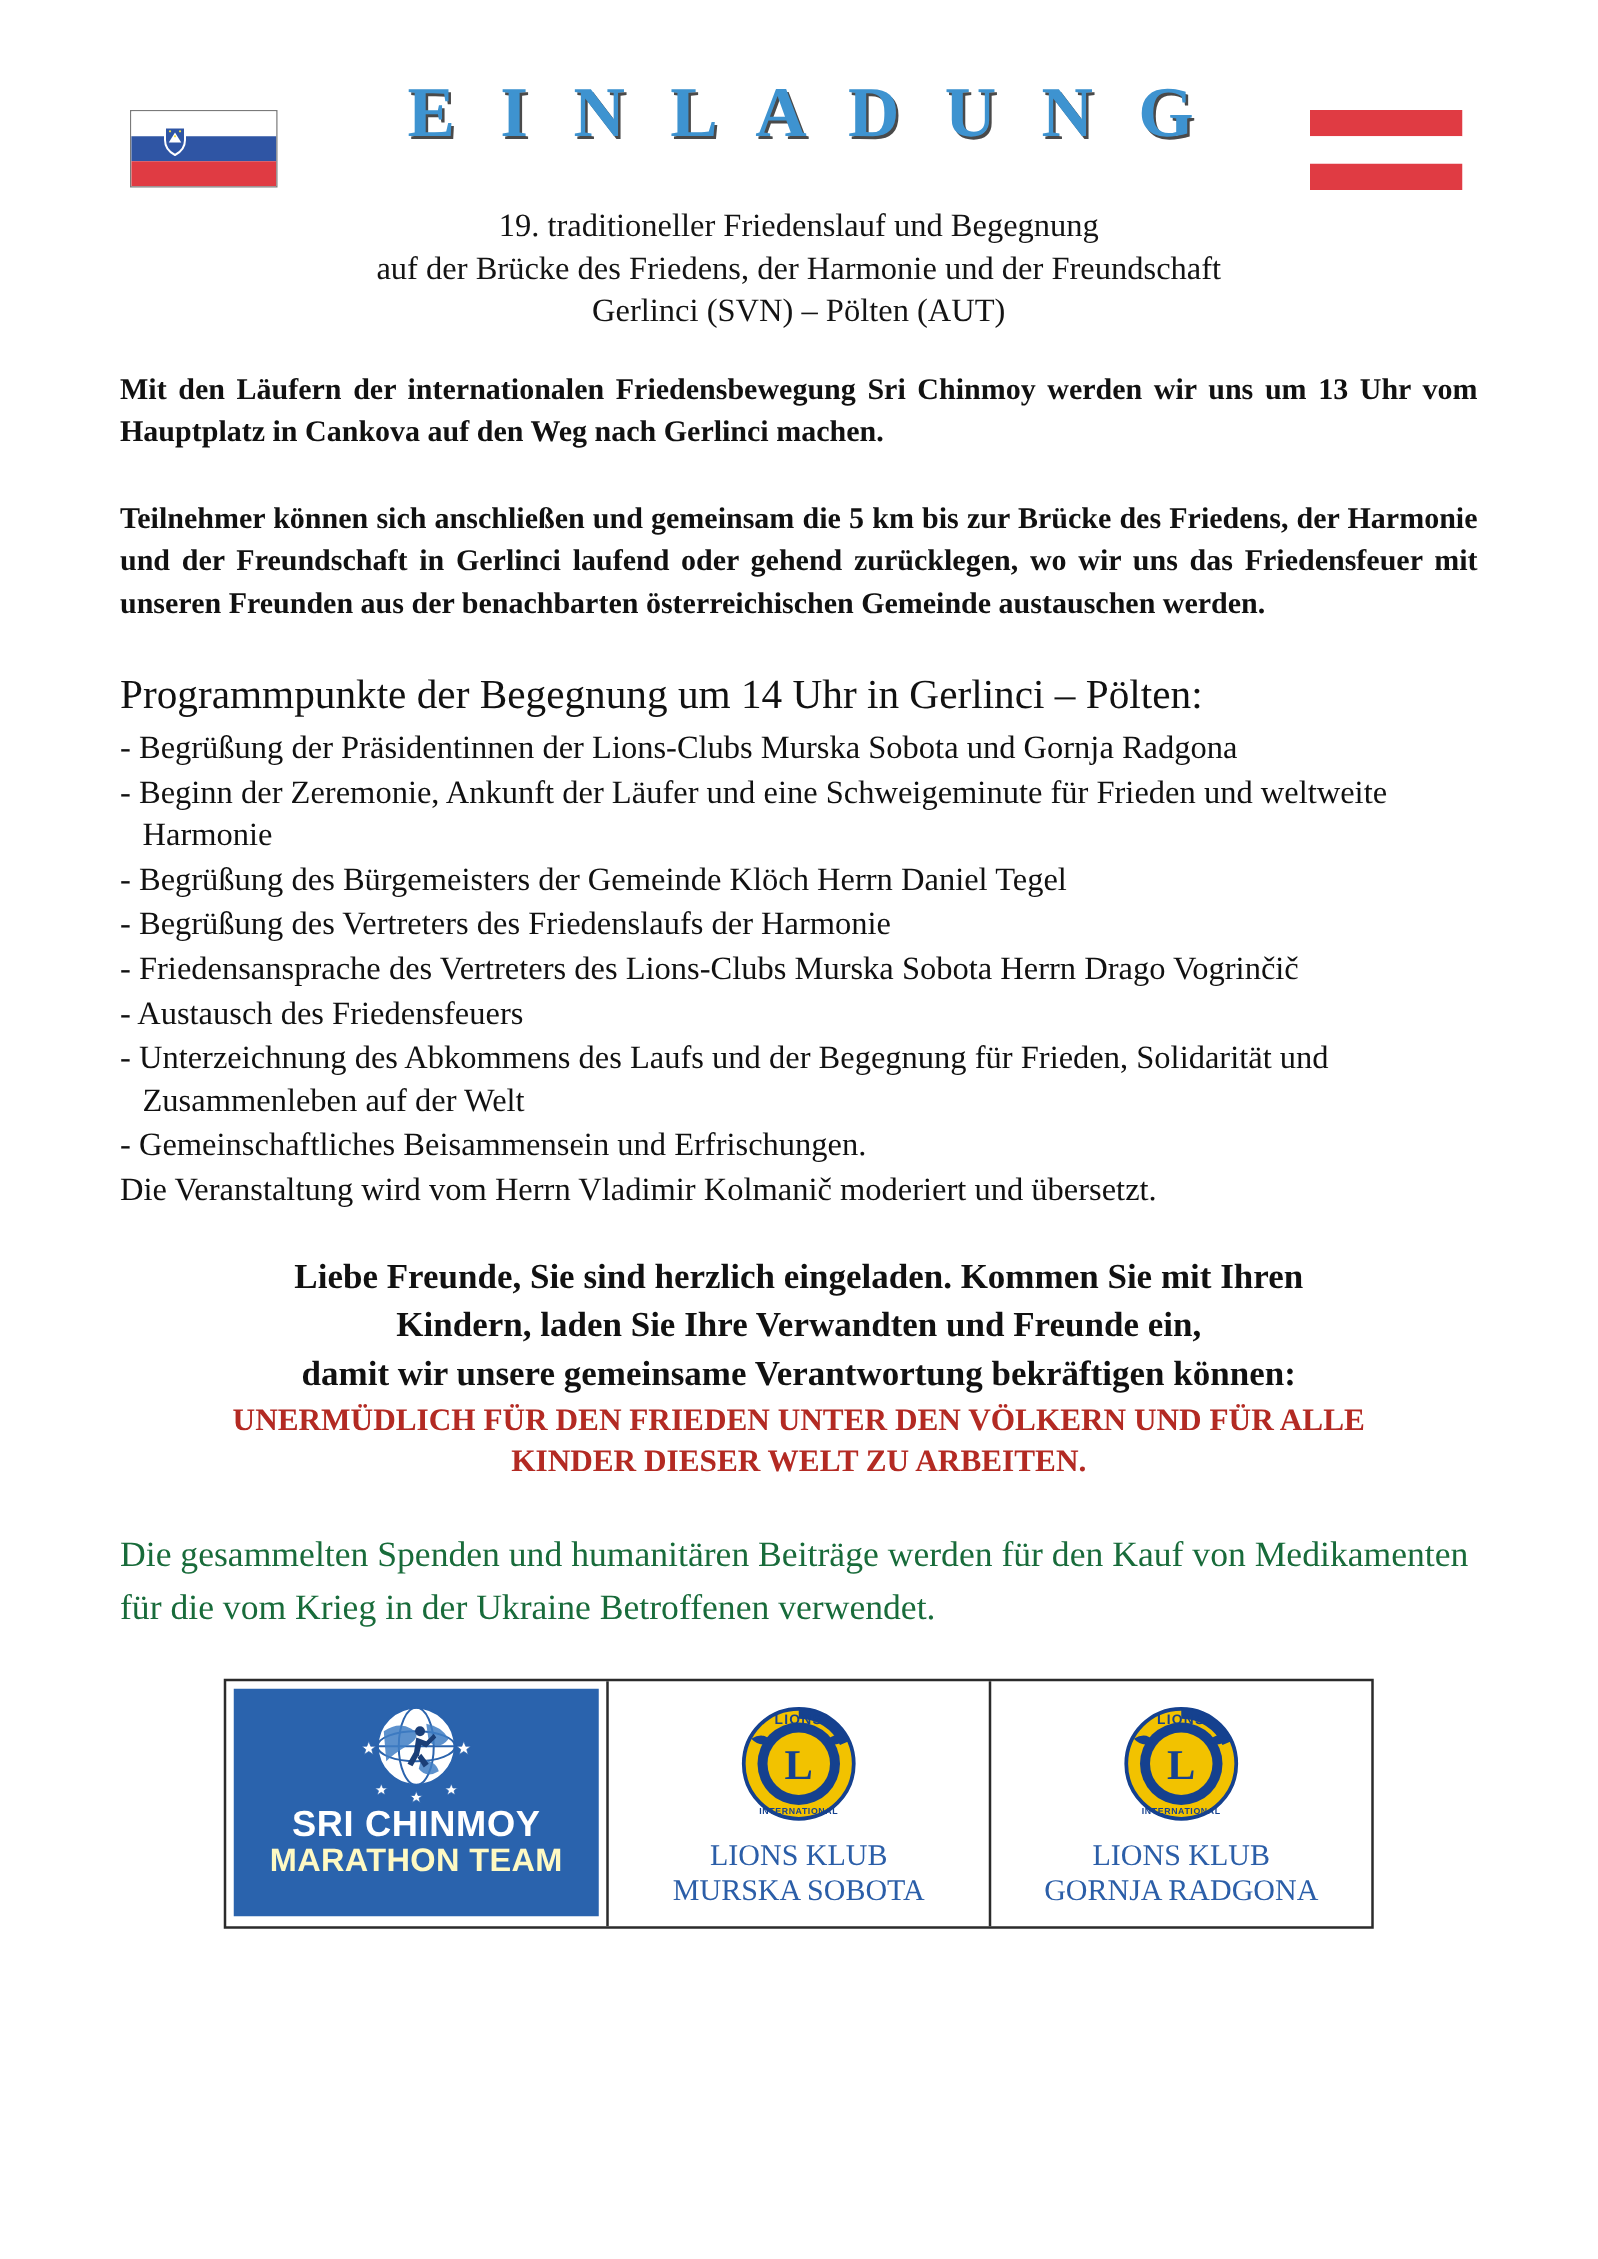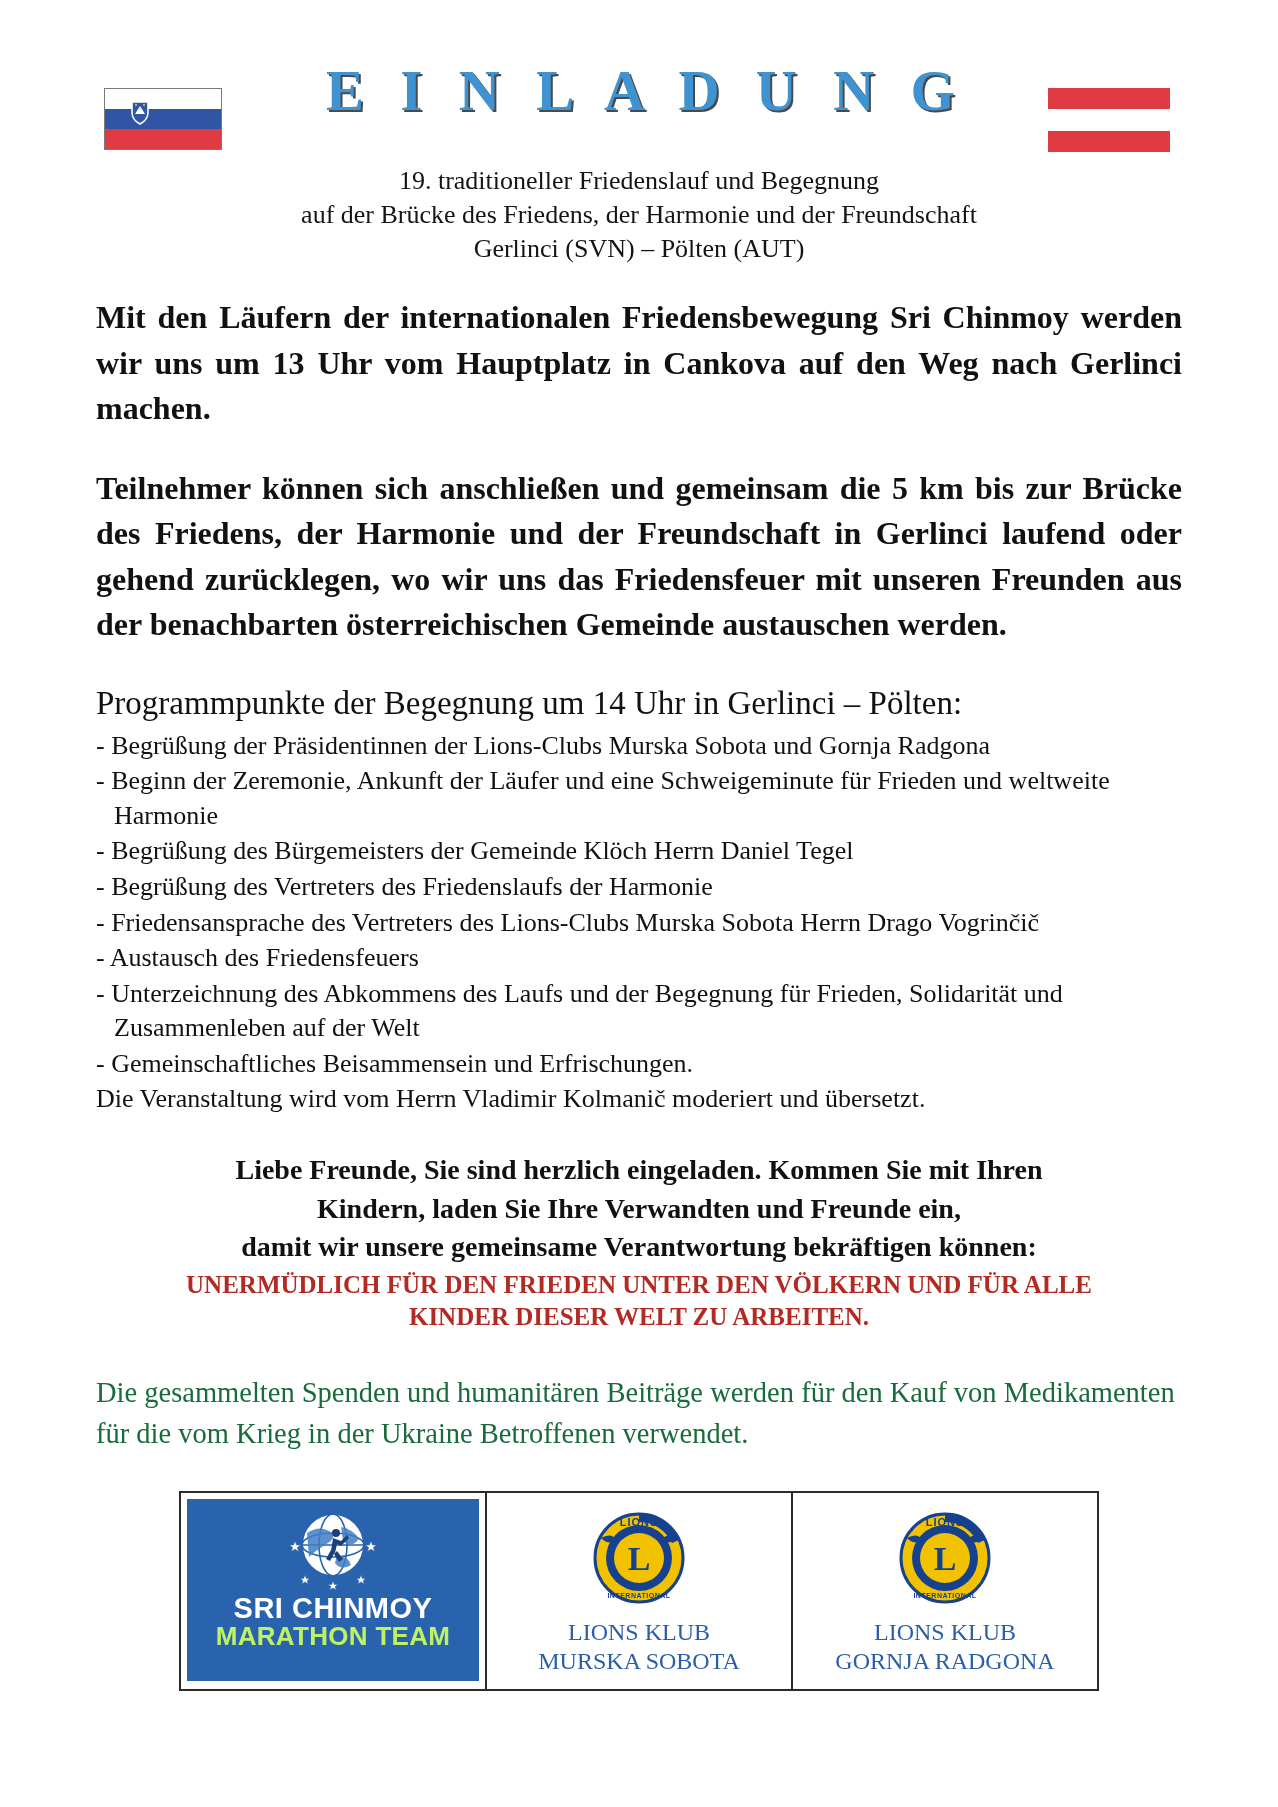--- a/index.html
+++ b/index.html
@@ -68,21 +68,21 @@
     line-height: 1.30;
     color: #141414;
     margin: 14px 0 0 0;
   }
   .headline div { margin: 0; }
   .date-hl { color: #2b6ea5; }
 
   
   .bold-para {
     font-weight: 700;
-    font-size: 32px;
+    font-size: 24px;
     line-height: 1.42;
     text-align: justify;
     margin: 30px 96px 0 96px;
   }
   .bold-para.tight { margin-top: 34px; }
 
   
   .program {
     margin: 36px 96px 0 96px;
   }
@@ -177,21 +177,21 @@
   .sri-line1 {
     color: #ffffff;
     font-family: "Liberation Sans", sans-serif;
     font-weight: 700;
     font-size: 29px;
     letter-spacing: 0.5px;
     line-height: 1.02;
     margin-top: 1px;
   }
   .sri-line2 {
-    color: #bef264;
+    color: #fef9c3;
     font-family: "Liberation Sans", sans-serif;
     font-weight: 700;
     font-size: 26px;
     letter-spacing: 0.3px;
     line-height: 1.02;
   }
 
   
   .lions-emblem { width: 116px; height: 108px; }
   .lions-caption {

